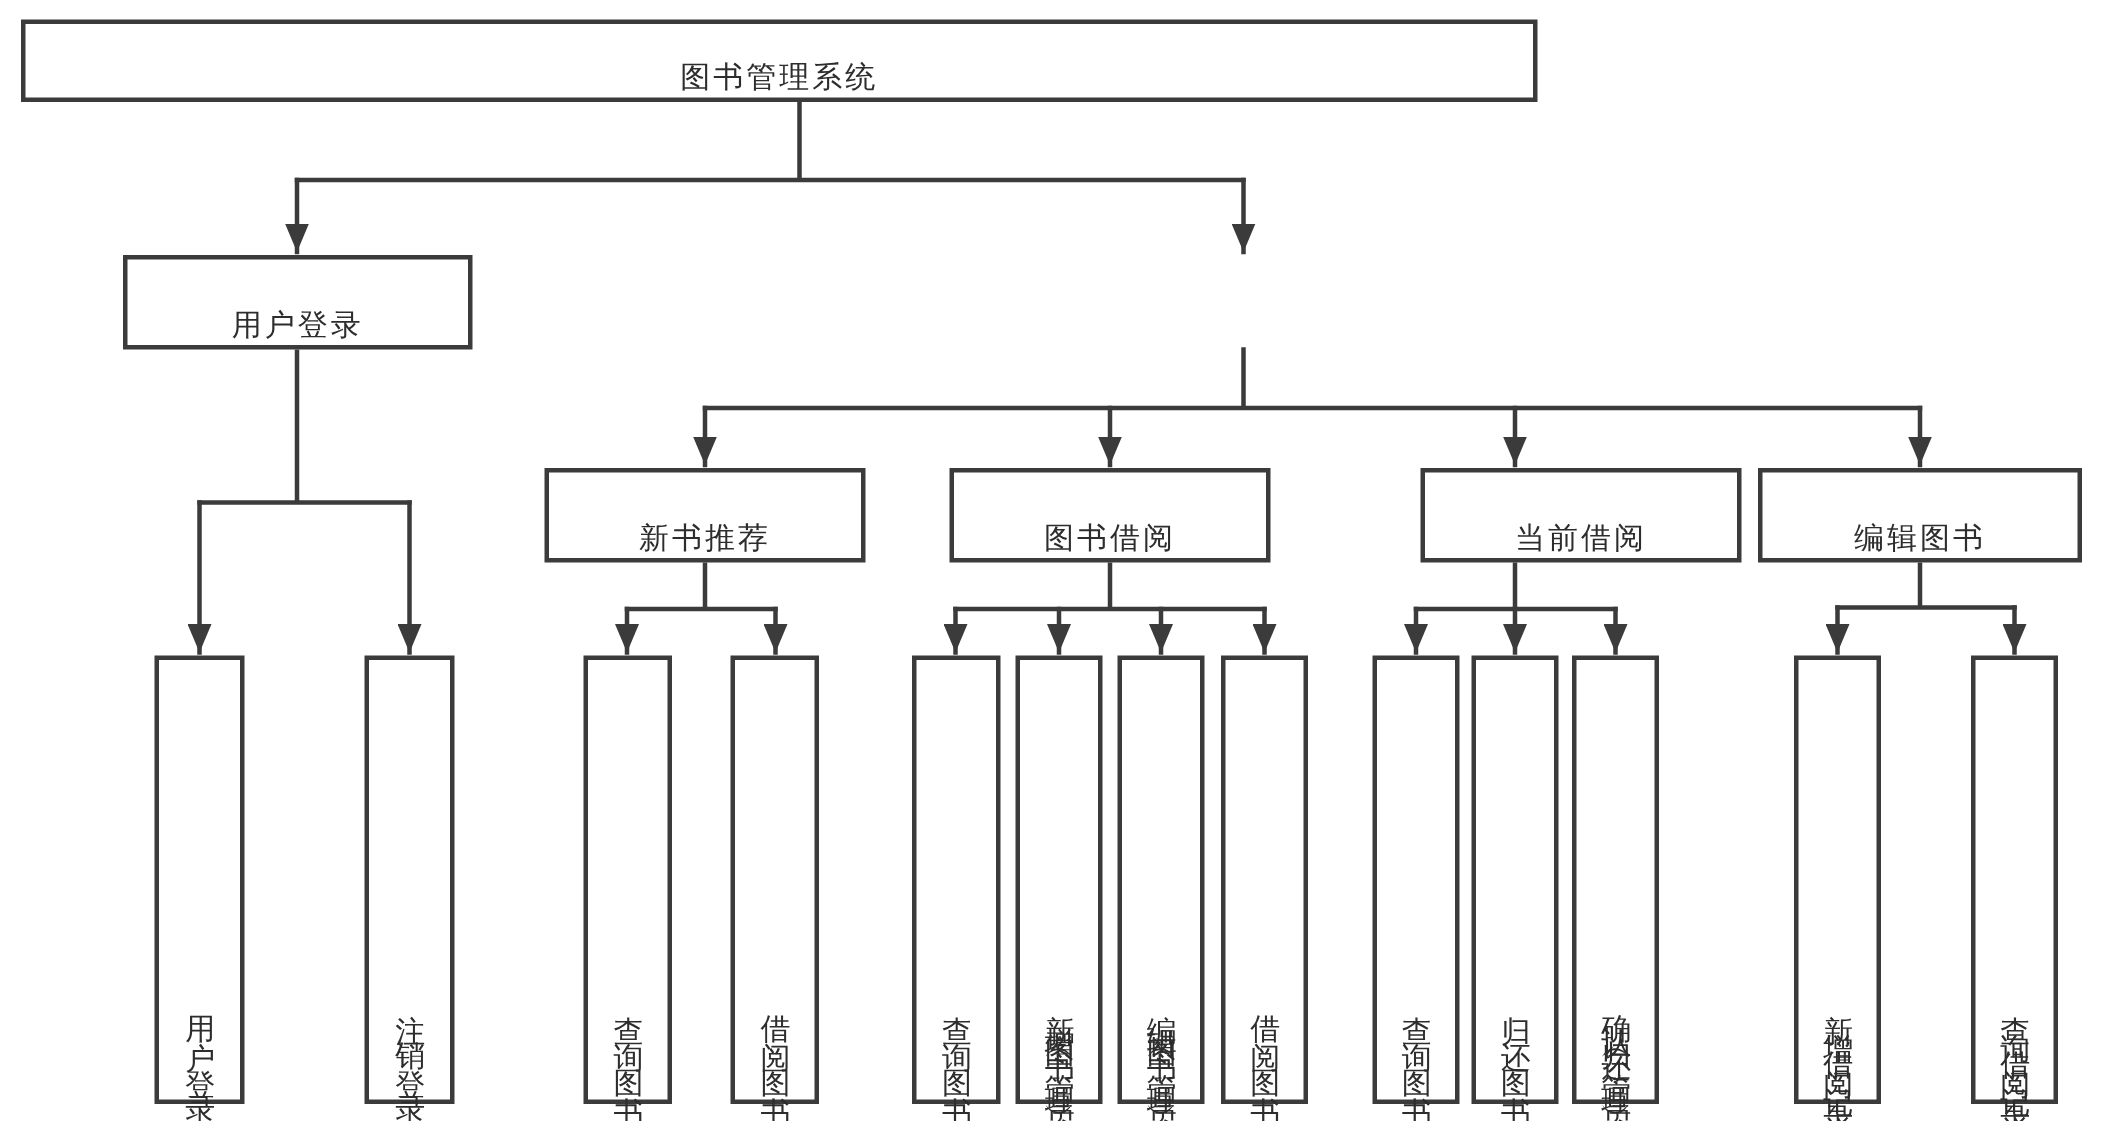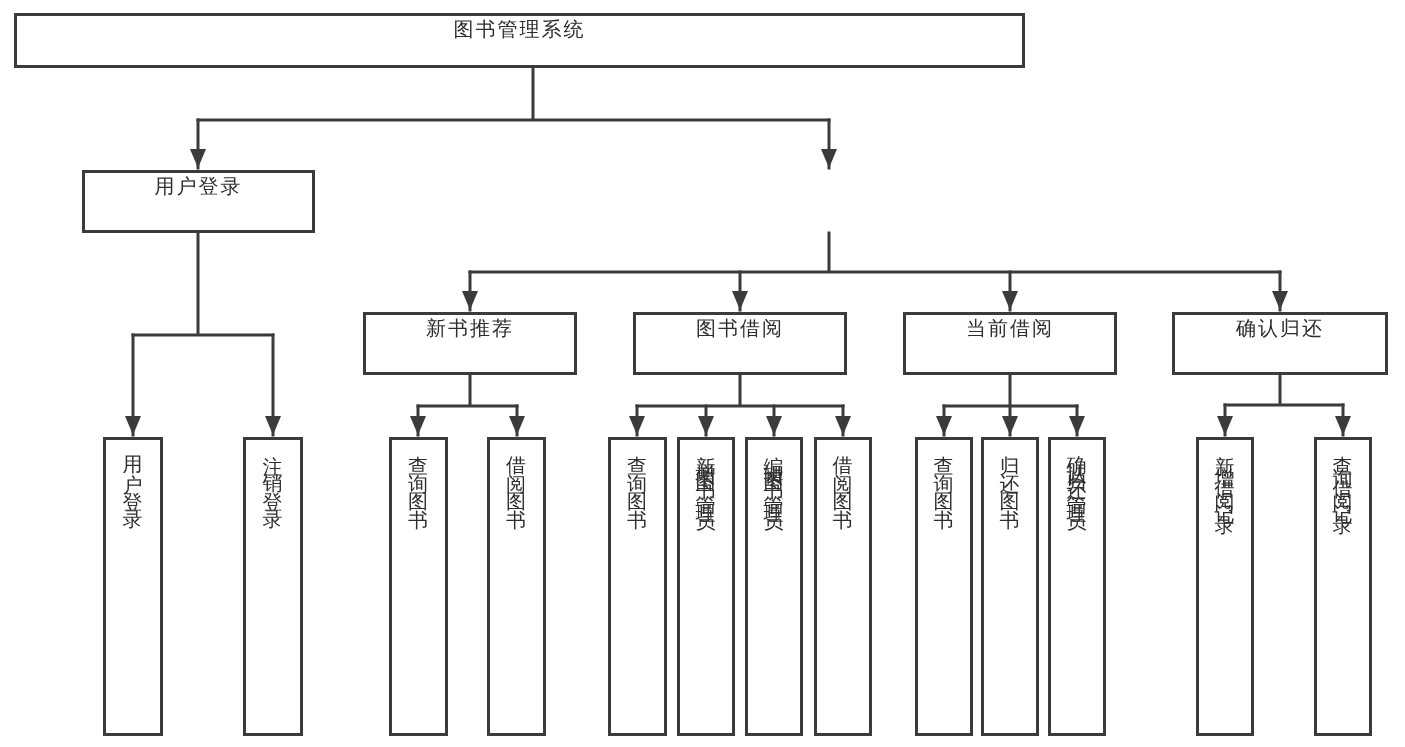--- a/index.html
+++ b/index.html
@@ -5,21 +5,21 @@
   html,body{margin:0;padding:0;background:#ffffff;}
   body{
     width:1405px;height:747px;position:relative;overflow:hidden;
     font-family:"Liberation Sans", sans-serif;
   }
   #stage{position:absolute;left:0;top:0;width:1405px;height:747px;}
   svg.connectors{position:absolute;left:0;top:0;z-index:0;}
   .node{
     position:absolute;z-index:1;box-sizing:border-box;
     background:#ffffff;border:3px solid #3b3b3b;
-    display:flex;align-items:flex-start;justify-content:center;
+    display:flex;align-items:flex-end;justify-content:center;
   }
   .hlabel{
     font-size:20px;color:#2d2d2d;letter-spacing:2px;white-space:nowrap;
   }
   .leaf{top:437px;height:299px;}
   .vlabel{
     writing-mode:vertical-rl;text-orientation:mixed;
     font-size:20px;color:#2d2d2d;line-height:1;white-space:nowrap;
   }
   .ls4{letter-spacing:18px;}
@@ -87,25 +87,25 @@
   <div class="node" style="left:82px;top:170px;width:233px;height:63px">
     <span class="hlabel">用户登录</span>
   </div>
 
   <div class="node" style="left:633px;top:312px;width:214px;height:63px">
     <span class="hlabel">图书借阅</span>
   </div>
   <div class="node" style="left:363px;top:312px;width:214px;height:63px">
     <span class="hlabel">新书推荐</span>
   </div>
-  <div class="node" style="left:903px;top:312px;width:214px;height:63px">
+  <div class="node" style="left:947px;top:312px;width:214px;height:63px">
     <span class="hlabel">当前借阅</span>
   </div>
   <div class="node" style="left:1172px;top:312px;width:216px;height:63px">
-    <span class="hlabel">确认归还</span>
+    <span class="hlabel">编辑图书</span>
   </div>
 
   <div class="node leaf" style="left:103px;width:60px">
     <span class="vlabel ls4">用户登录</span>
   </div>
   <div class="node leaf" style="left:243px;width:60px">
     <span class="vlabel ls4">注销登录</span>
   </div>
 
   <div class="node leaf" style="left:389px;width:59px">

